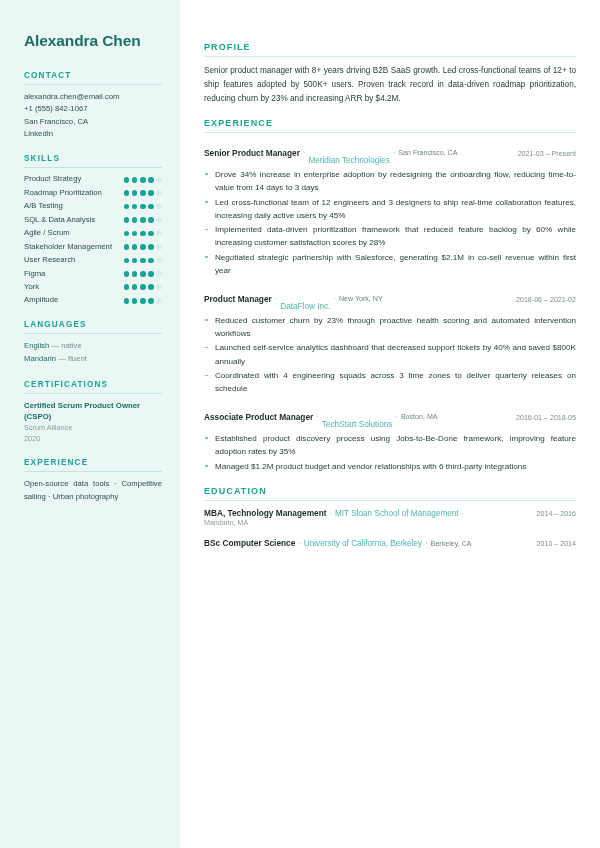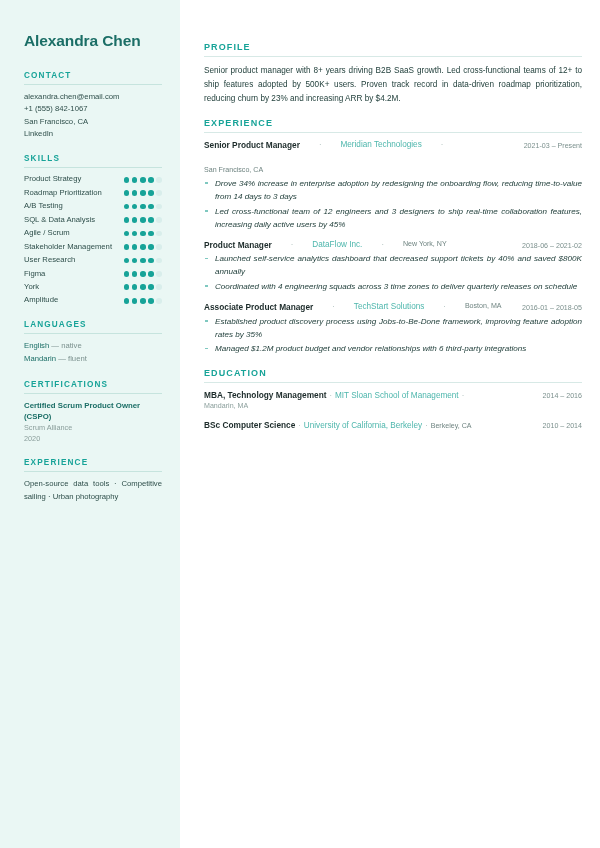--- a/index.html
+++ b/index.html
@@ -106,21 +106,21 @@
   .interests {
     font-size: 7.7px;
     color: #2f4f4b;
     line-height: 1.62;
     text-align: justify;
   }
 
   
   .main {
     flex: 1 1 auto;
-    padding: 42px 18px 20px 24px;
+    padding: 42px 24px 20px 24px;
     min-width: 0;
   }
   .sec-head {
     font-size: 9px;
     font-weight: bold;
     color: #17a398;
     letter-spacing: 1.1px;
     margin-bottom: 4px;
   }
   .sec-rule {
@@ -142,39 +142,40 @@
   .job-head {
     display: flex;
     align-items: baseline;
     width: 100%;
     margin-bottom: 2.5px;
   }
   .job-head-left {
     flex: 1 1 auto;
     min-width: 0;
     display: flex;
-    align-items: flex-start;
+    align-items: center;
     flex-wrap: wrap;
-    gap: 16px;
+    gap: 0;
   }
   .job-title {
     font-size: 8.3px;
     font-weight: bold;
     color: #1c2b2a;
     white-space: nowrap;
   }
   .sep {
     font-size: 7.6px;
     color: #a9bcb9;
     padding: 0 3px;
   }
   .job-company {
     font-size: 8.2px;
     color: #4db6ac;
     white-space: nowrap;
+    margin-top: 16px;
   }
   .job-loc {
     font-size: 7.1px;
     color: #6f8481;
     white-space: nowrap;
   }
   .job-dates {
     flex: 0 0 auto;
     font-size: 7.1px;
     color: #7b908d;
@@ -185,21 +186,20 @@
 
   ul.bullets { list-style: none; }
   ul.bullets li {
     position: relative;
     padding-left: 11px;
     font-size: 8.1px;
     color: #22403c;
     line-height: 1.62;
     text-align: justify;
     margin-bottom: 1.5px;
-    font-style: italic;
   }
   ul.bullets li::before {
     content: "";
     position: absolute;
     left: 1px;
     top: 5.4px;
     width: 3px; height: 1.6px;
     background: #7fc8c0;
   }
 
@@ -423,34 +423,37 @@
                 <span class="sep">·</span>
                 <span class="job-company">Meridian Technologies</span>
                 <span class="sep">·</span>
                 <span class="job-loc">San Francisco, CA</span>
               </div>
               <div class="job-dates">2021-03 – Present</div>
             </div>
             <ul class="bullets">
               <li>Drove 34% increase in enterprise adoption by redesigning the onboarding flow, reducing time-to-value from 14 days to 3 days</li>
               <li>Led cross-functional team of 12 engineers and 3 designers to ship real-time collaboration features, increasing daily active users by 45%</li>
+              <li>Implemented data-driven prioritization framework that reduced feature backlog by 60% while increasing customer satisfaction scores by 28%</li>
+              <li>Negotiated strategic partnership with Salesforce, generating $2.1M in co-sell revenue within first year</li>
             </ul>
           </div>
           <div class="job">
             <div class="job-head">
               <div class="job-head-left">
                 <span class="job-title">Product Manager</span>
                 <span class="sep">·</span>
                 <span class="job-company">DataFlow Inc.</span>
                 <span class="sep">·</span>
                 <span class="job-loc">New York, NY</span>
               </div>
               <div class="job-dates">2018-06 – 2021-02</div>
             </div>
             <ul class="bullets">
+              <li>Reduced customer churn by 23% through proactive health scoring and automated intervention workflows</li>
               <li>Launched self-service analytics dashboard that decreased support tickets by 40% and saved $800K annually</li>
               <li>Coordinated with 4 engineering squads across 3 time zones to deliver quarterly releases on schedule</li>
             </ul>
           </div>
           <div class="job">
             <div class="job-head">
               <div class="job-head-left">
                 <span class="job-title">Associate Product Manager</span>
                 <span class="sep">·</span>
                 <span class="job-company">TechStart Solutions</span>

